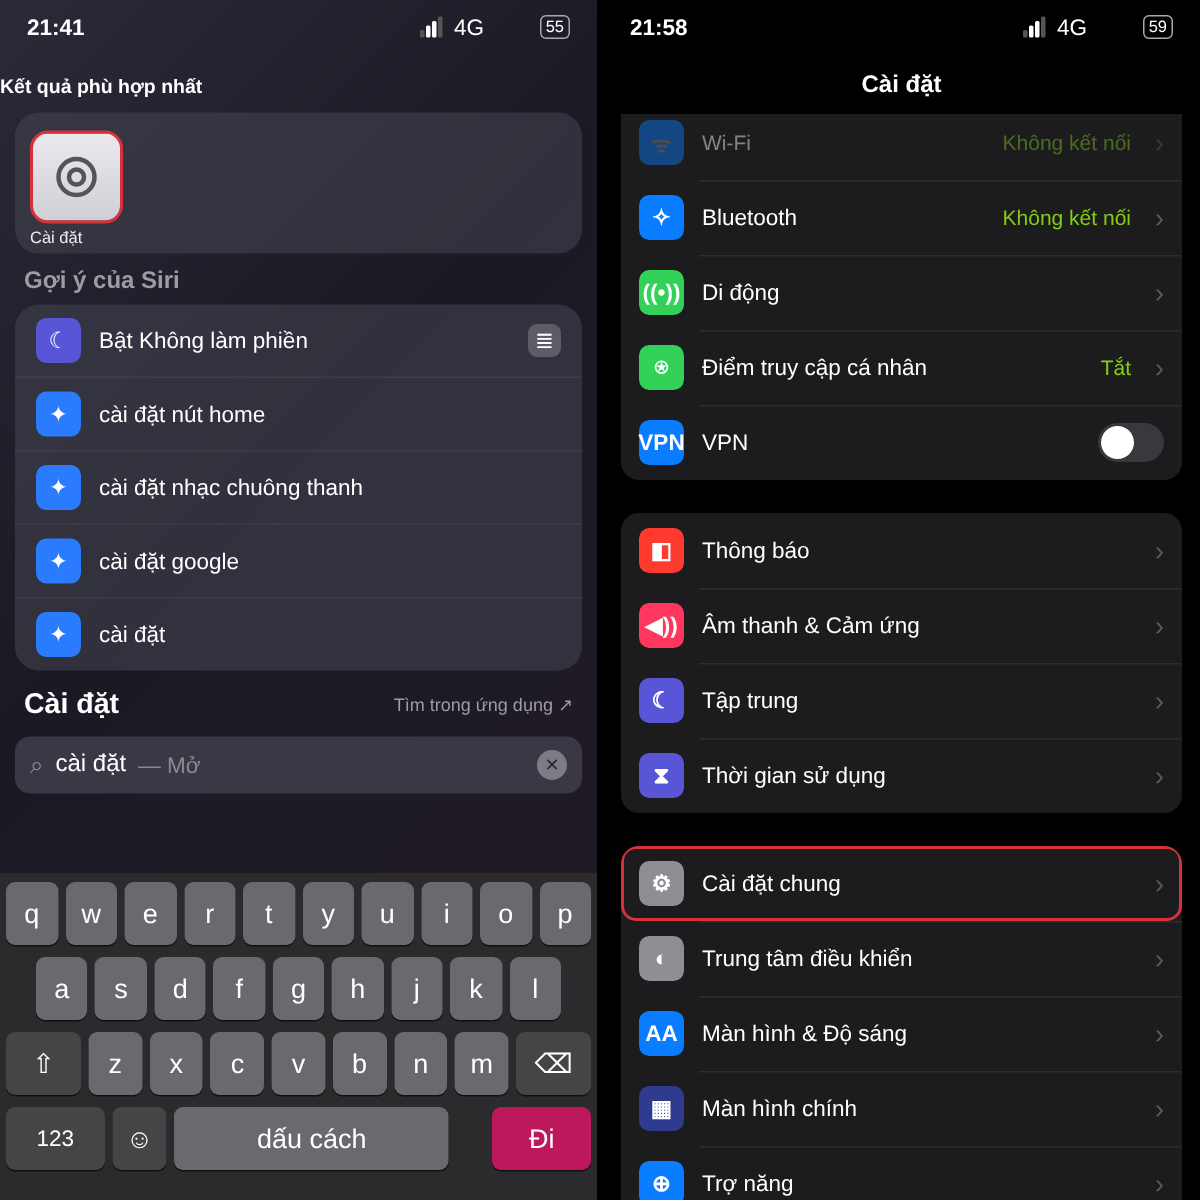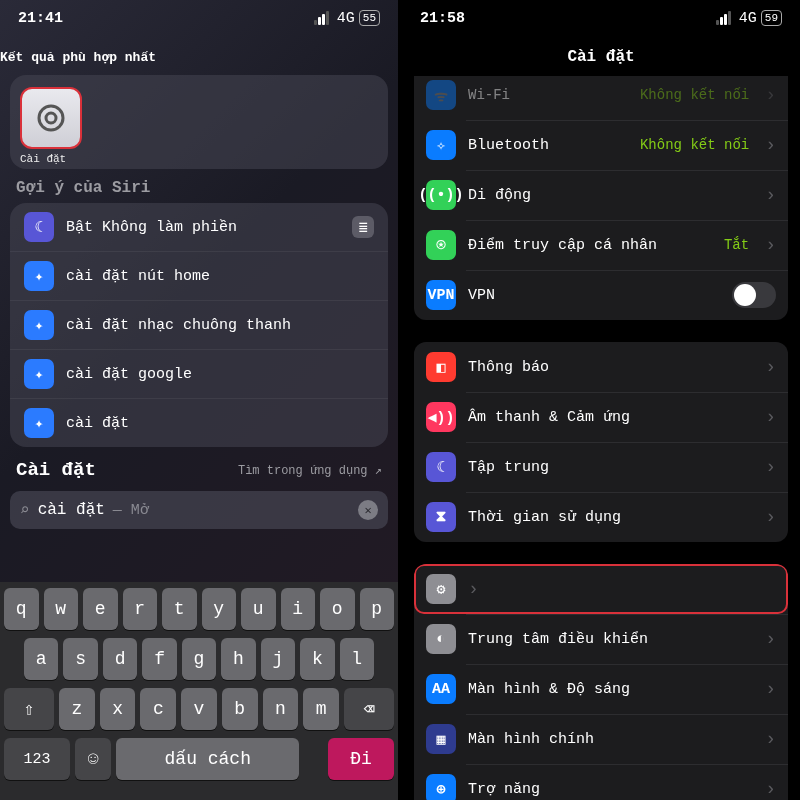--- a/index.html
+++ b/index.html
@@ -1,24 +1,24 @@
 <!DOCTYPE html>
 <html><head>
 <meta charset="utf-8">
 <style>
   * { box-sizing: border-box; margin: 0; padding: 0; }
   html, body { width: 800px; height: 800px; background: #000; font-family: -apple-system, "Helvetica Neue", Arial, sans-serif; color: #fff; overflow: hidden; }
-  .wrap { display: flex; width: 800px; height: 748px; font-family: Liberation Mono, monospace; }
+  .wrap { display: flex; width: 800px; height: 748px; }
   .pane { width: 400px; height: 800px; position: relative; background: #1b1b1d; overflow: hidden; }
   .pane-left { background: linear-gradient(135deg,#2a2a38 0%,#1a1a24 40%,#241a24 100%); border-right: 2px solid #000; }
   .pane-right { background: #000; border-left: 2px solid #000; }
   
   .status { display:flex; justify-content:space-between; align-items:center; height:36px; padding:0 18px; font-size:15px; font-weight:600; }
   .status .right { display:flex; align-items:center; gap:4px; font-weight:500; }
-  .battbox { display:inline-flex; align-items:center; border:1px solid #aaa; border-radius:4px; padding:0 3px; font-size:11px; height:16px; }
+  .battbox { display:inline-flex; align-items:center; border:1px solid #aaa; border-radius:4px; padding:0 3px; font-size:11px; height:16px;margin-left:33px; }
   .sigbars { display:inline-flex; align-items:flex-end; gap:1px; margin-right:4px;}
   .sigbars span{ width:3px; background:#555; border-radius:1px;}
   .sigbars span.on{ background:#fff;}
   .sigbars span:nth-child(1){height:5px}.sigbars span:nth-child(2){height:8px}.sigbars span:nth-child(3){height:11px}.sigbars span:nth-child(4){height:14px}
   
   .h1 { font-size:13px; font-weight:700; padding:14px 0 10px; }
   .h2 { font-size:16px; font-weight:600; color:#9c9ca2; padding:10px 16px 6px; }
   .card { margin: 0 10px; background: rgba(70,70,82,0.55); border-radius:16px; }
   .card.top { padding:12px 10px 4px; }
   .appicon { width:62px; height:62px; border-radius:12px; background:linear-gradient(#e9e9ee,#cfcfd6); display:flex; align-items:center; justify-content:center; border:2px solid #d9313a; position:relative;}
@@ -254,20 +254,21 @@
           </div>
           <div class="row">
             <div class="icon ic-time">⧗</div>
             <div class="label">Thời gian sử dụng</div>
             <div class="chev">›</div>
           </div>
         </div>
         <div class="group">
           <div class="row highlight">
             <div class="icon ic-gen">⚙</div>
+            <div class="label">Cài đặt chung</div>
             <div class="chev">›</div>
           </div>
           <div class="row">
             <div class="icon ic-cc">◐</div>
             <div class="label">Trung tâm điều khiển</div>
             <div class="chev">›</div>
           </div>
           <div class="row">
             <div class="icon ic-disp">AA</div>
             <div class="label">Màn hình &amp; Độ sáng</div>

